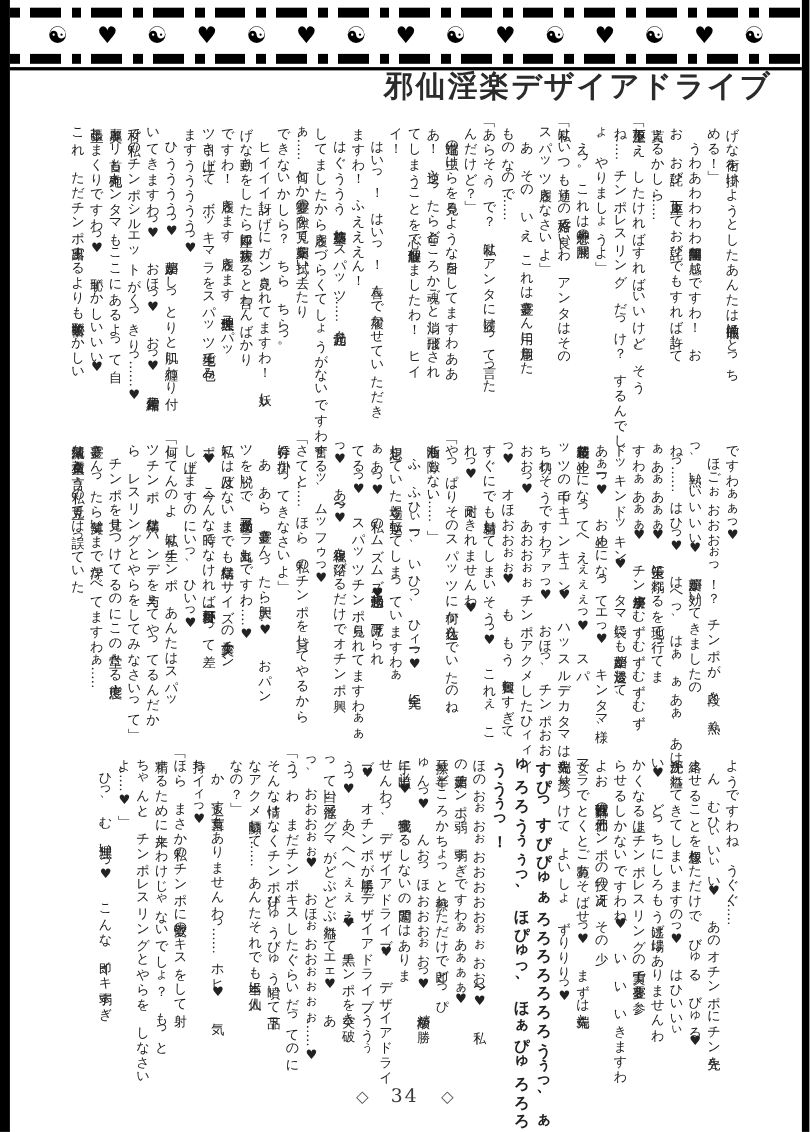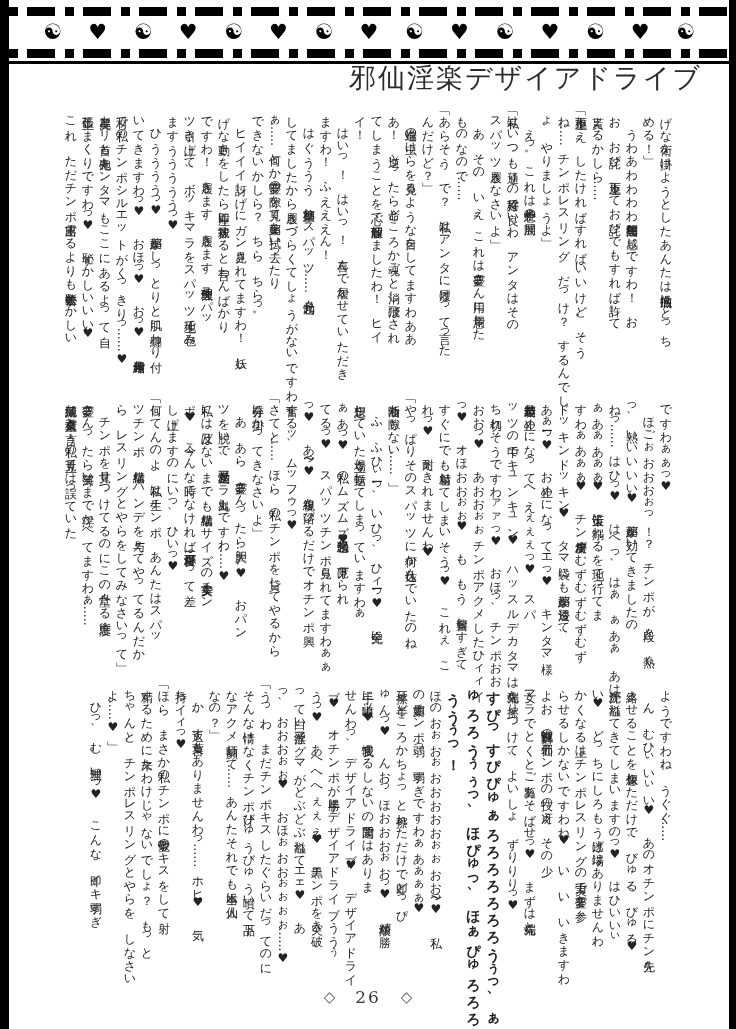--- a/index.html
+++ b/index.html
@@ -22,21 +22,21 @@
     display:flex; justify-content:space-between; align-items:center;
     height:33px; padding:0 34px; font-size:21px; color:#000;
     font-family:"DejaVu Sans","Liberation Sans",sans-serif;
   }
   .deco-icons > div { line-height:1; }
   .deco-rule { height:3px; background:#000; margin-top:3px; }
 
   .page-title {
     position:absolute; top:60px; right:34px;
     font-family:"DejaVu Sans","Liberation Sans",sans-serif;
-    font-weight:400; font-size:27px; letter-spacing:2px; color:#2b2b2b;
+    font-weight:700; font-size:27px; letter-spacing:2px; color:#2b2b2b;
   }
 
   .tblock {
     position:absolute; right:62px; height:292px;
     writing-mode:vertical-rl; text-orientation:mixed;
     font-size:12px; line-height:17px; color:#222;
   }
   .tblock > div { white-space:nowrap; }
   #block1 { top:108px; }
   #block2 { top:396px; }
@@ -195,15 +195,15 @@
     <div class="tcol">持ちイィっ♥</div>
     <div class="tcol">「ほら、まさか私のチンポに敬愛のキスをして射</div>
     <div class="tcol">精するために来たわけじゃないでしょ？　もっと</div>
     <div class="tcol">ちゃんと、チンポレスリングとやらを、しなさい</div>
     <div class="tcol">よ……♥」</div>
     <div class="tcol">　ひっ、む、無理いっ♥　こんな、即イキ弱すぎ</div>
   </div>
 
 <div class="footer">
   <span class="diamond">◇</span>
-  <span class="pagenum">26</span>
+  <span class="pagenum">34</span>
   <span class="diamond">◇</span>
 </div>
 
 </body></html>

